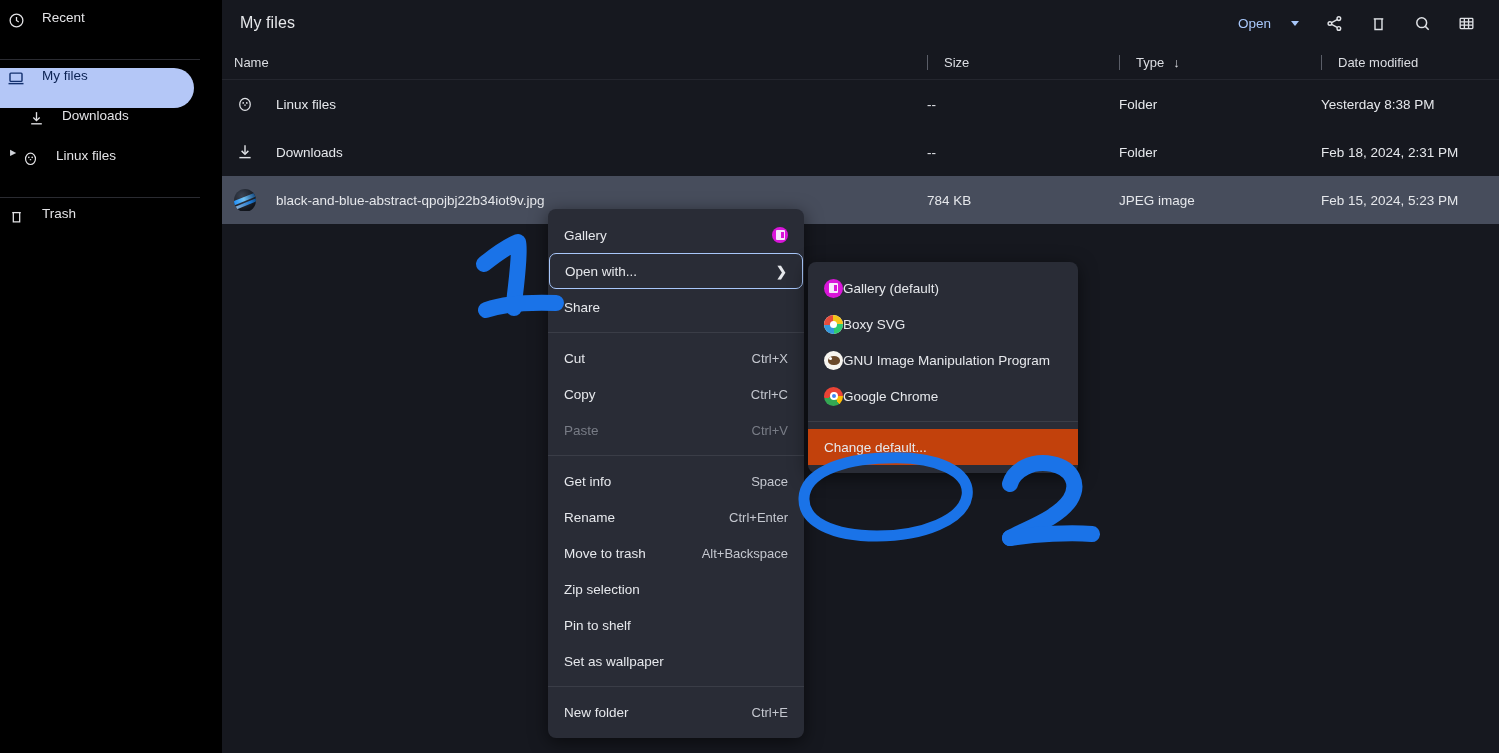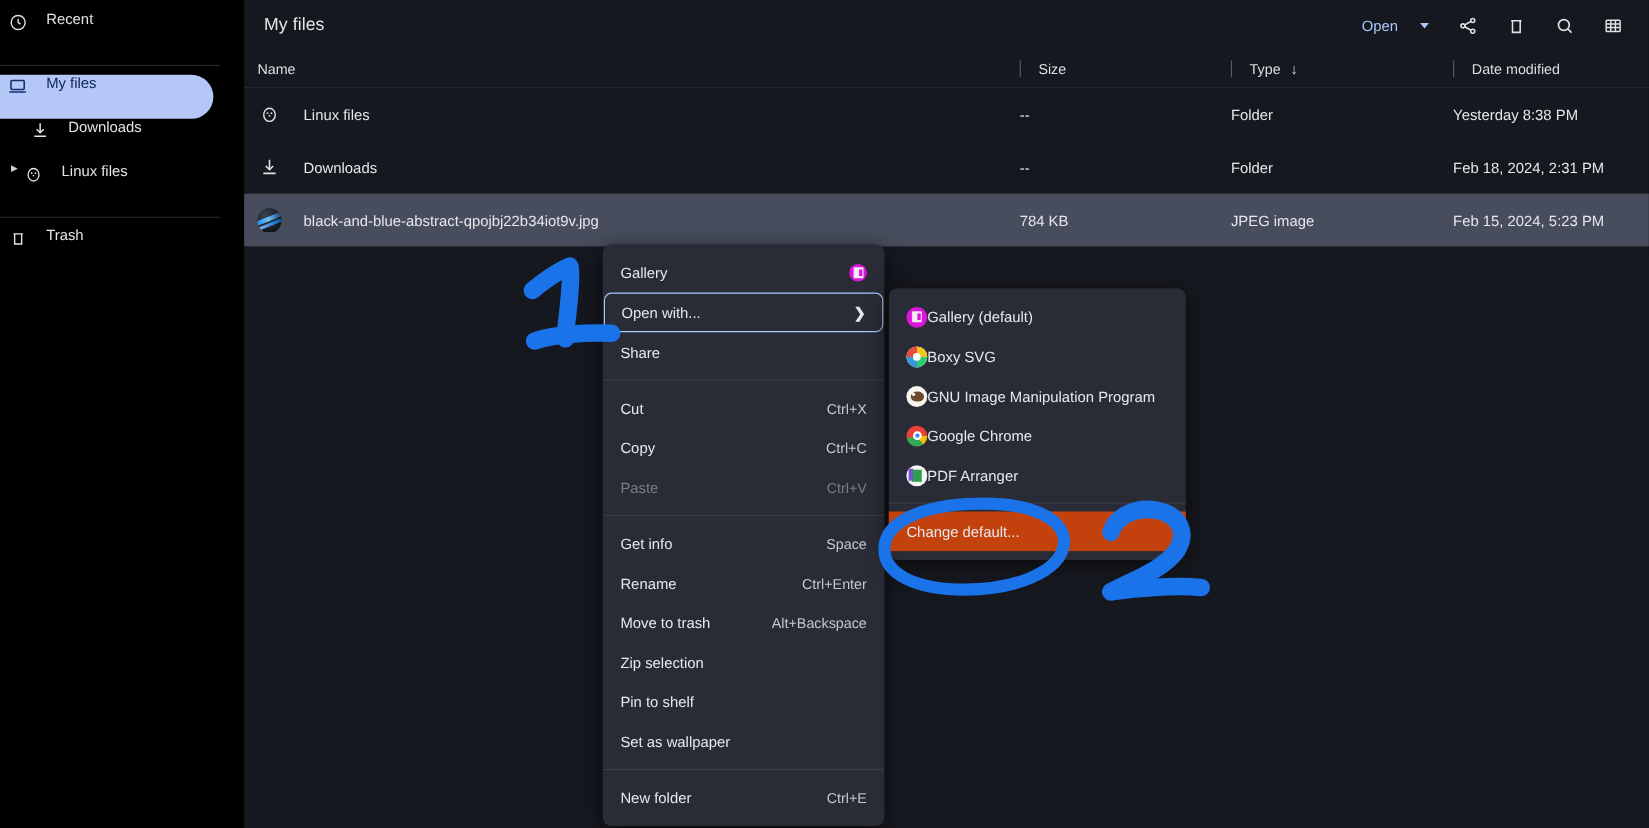--- a/index.html
+++ b/index.html
@@ -110,21 +110,21 @@
     transform: rotate(-22deg); border-radius: 2px; opacity: .95;
   }
   .thumb::after {
     content: ""; position: absolute; left: -4px; top: 13px; width: 34px; height: 2.5px;
     background: linear-gradient(90deg, #cfe9ff, #1e90ff 60%, #05203d);
     transform: rotate(-22deg); border-radius: 2px; opacity: .8;
   }
 
   
   .ctxmenu {
-    position: absolute; left: 548px; top: 222px; width: 256px;
+    position: absolute; left: 548px; top: 209px; width: 256px;
     background: #292c36; border-radius: 8px;
     box-shadow: 0 4px 18px rgba(0,0,0,.55);
     padding: 8px 0; z-index: 40;
   }
   .mi {
     height: 36px; display: flex; align-items: center;
     padding: 0 16px; color: #e6e8ec; font-size: 13.5px; cursor: default;
     position: relative;
   }
   .mi .mi-label { flex: 1 1 auto; white-space: nowrap; }
@@ -429,26 +429,20 @@
           <span class="inner"></span>
         </span>
       <span>GNU Image Manipulation Program</span>
     </div>
     <div class="smi">
       <span class="smi-ico ic-chrome">
           <span class="inner"></span>
         </span>
       <span>Google Chrome</span>
     </div>
-    <div class="smi">
-      <span class="smi-ico ic-pdf">
-          <span class="inner"></span>
-        </span>
-      <span>PDF Arranger</span>
-    </div>
 
     <div class="mi-sep"></div>
 
     <div class="smi hover">
       <span>Change default...</span>
     </div>
   </div>
 
   <div class="annot" style="left:470px; top:238px;">
     <svg width="110" height="90" viewBox="0 0 110 90">

